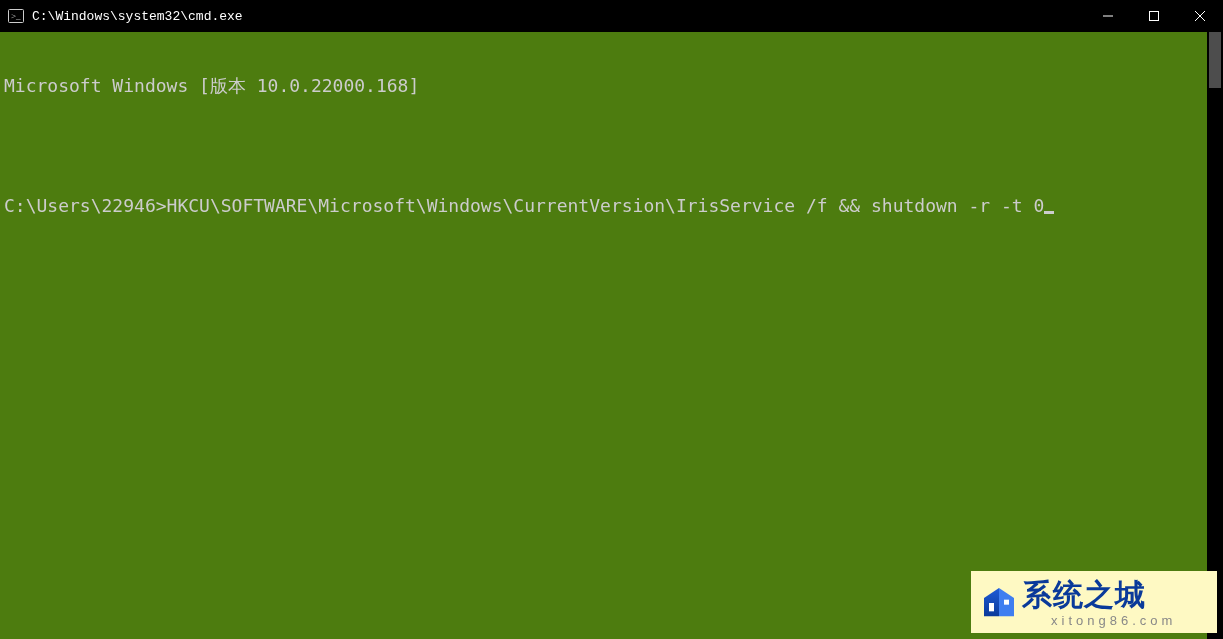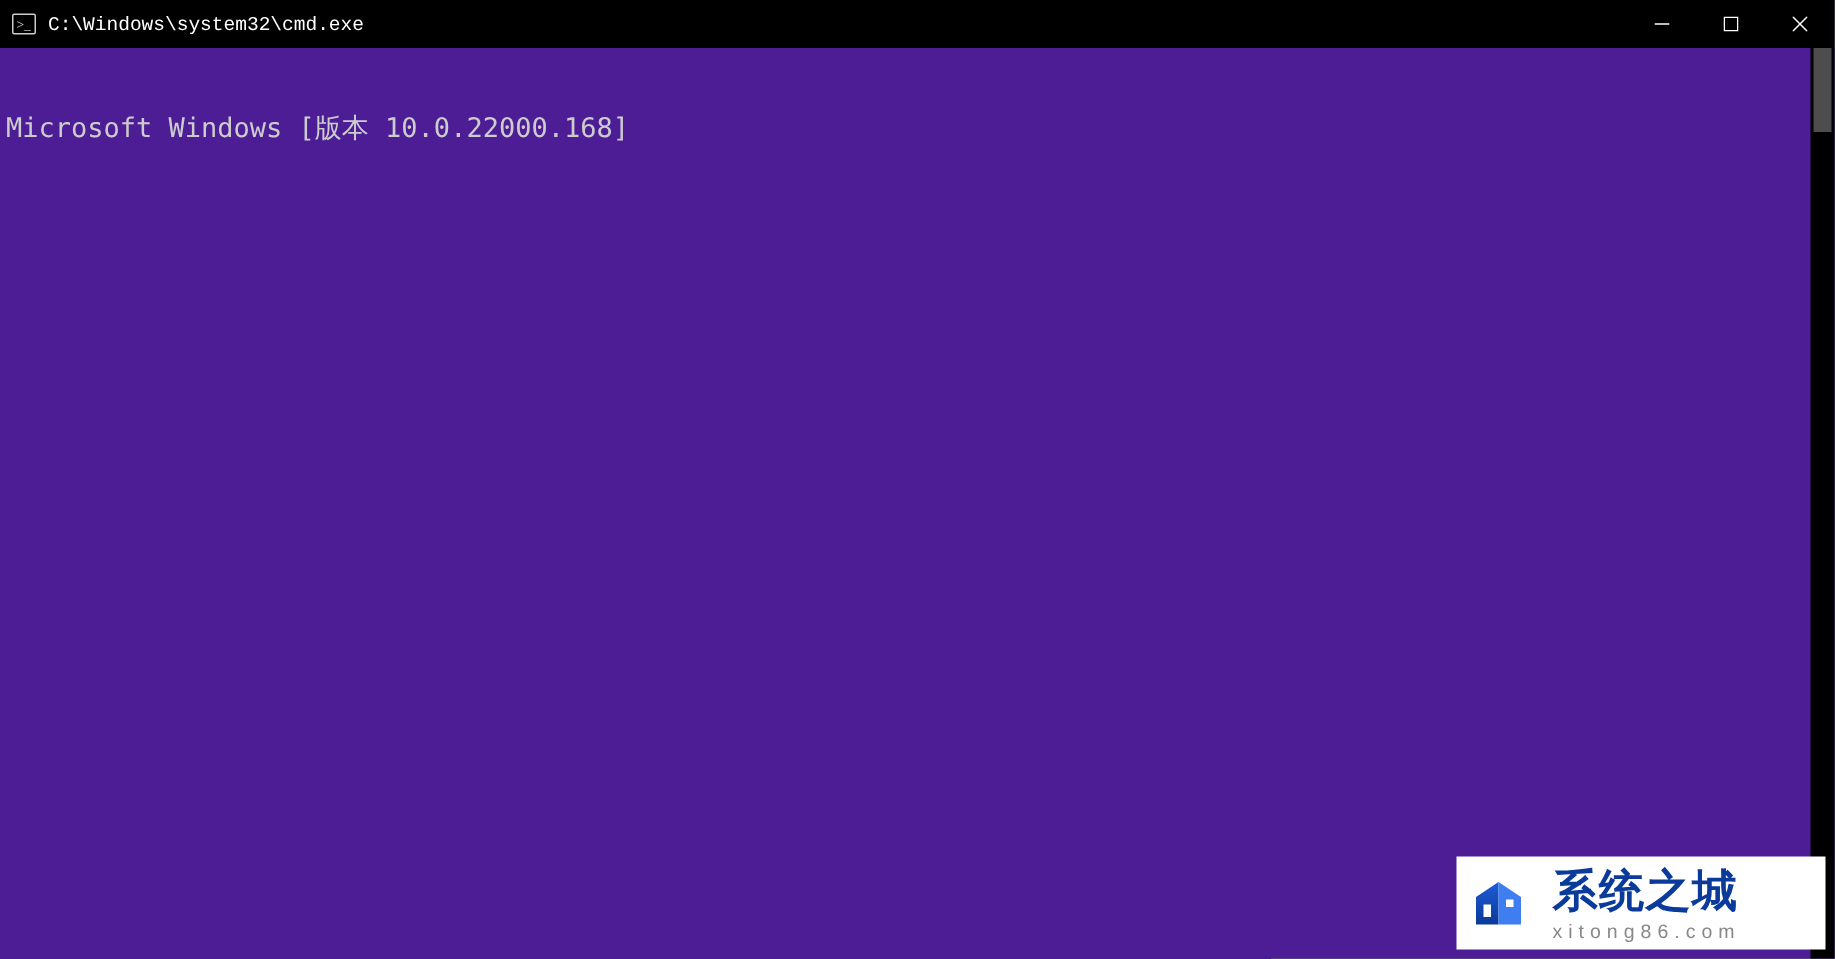--- a/index.html
+++ b/index.html
@@ -31,21 +31,21 @@
   .win-btn {
     width: 46px; height: 32px;
     display: flex; align-items: center; justify-content: center;
     color: #fff;
   }
   .win-btn svg { stroke: #fff; fill: none; }
 
   .terminal {
     position: relative;
     flex: 1 1 auto;
-    background: #4c1d95;
+    background: #4d7c0f;
     color: #cccccc;
     font-size: 18px;
     line-height: 20px;
     white-space: pre;
     padding: 4px 0 0 4px;
     overflow: hidden;
     font-family: "NSimSun", "SimSun", Consolas, monospace;
   }
   .terminal .line { display: block; }
   .cursor {
@@ -67,42 +67,43 @@
     top: 0; left: 2px; right: 2px;
     height: 56px;
     background: #4d4d4d;
     border-radius: 0;
   }
 
   .watermark {
     position: absolute;
     right: 6px; bottom: 6px;
     width: 246px; height: 62px;
-    background: #ffffff;
+    background: #fef9c3;
     display: flex; align-items: center;
     padding: 4px 8px 2px 8px;
-    gap: 16px;
+    gap: 3px;
   }
   .watermark .logo {
     width: 40px; height: 40px;
     flex: 0 0 auto;
   }
   .watermark .text { display: flex; flex-direction: column; line-height: 1; }
   .watermark .cn {
     font-family: "Microsoft YaHei", "SimHei", sans-serif;
     font-size: 30px; font-weight: 700;
     color: #0a3a9a;
     letter-spacing: 1px;
   }
   .watermark .url {
     font-family: Arial, sans-serif;
     font-size: 13px;
     letter-spacing: 4px;
     color: #888;
     margin-top: 4px;
+    margin-left: 29px;
   }
 </style>
 </head>
 <body>
 
 <div class="window">
 
   <div class="titlebar">
     <span class="app-icon">
       <svg width="16" height="16" viewBox="0 0 16 16">
@@ -128,20 +129,21 @@
             <line x1="0" y1="0" x2="10" y2="10" stroke-width="1"></line>
             <line x1="10" y1="0" x2="0" y2="10" stroke-width="1"></line>
           </svg>
       </div>
     </div>
   </div>
 
   <div class="terminal">
     <span class="line">Microsoft Windows [版本 10.0.22000.168]</span>
     <span class="line"> </span>
+    <span class="line"><span>C:\Users\22946&gt;</span><span>HKCU\SOFTWARE\Microsoft\Windows\CurrentVersion\IrisService /f &amp;&amp; shutdown -r -t 0</span><span class="cursor"></span></span>
   </div>
 
   <div class="scrollbar-track">
     <div class="scrollbar-thumb"></div>
   </div>
 
   <div class="watermark">
     <svg class="logo" viewBox="0 0 48 48">
       <defs>
         <linearGradient id="g1" x1="0" y1="0" x2="0" y2="1">

